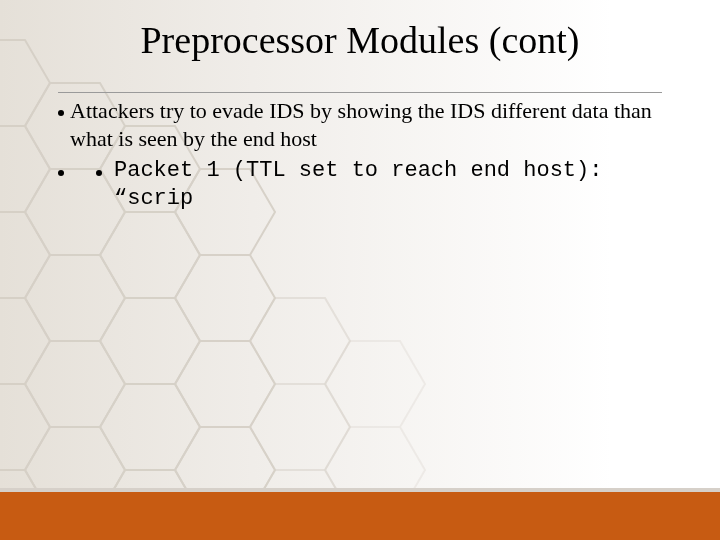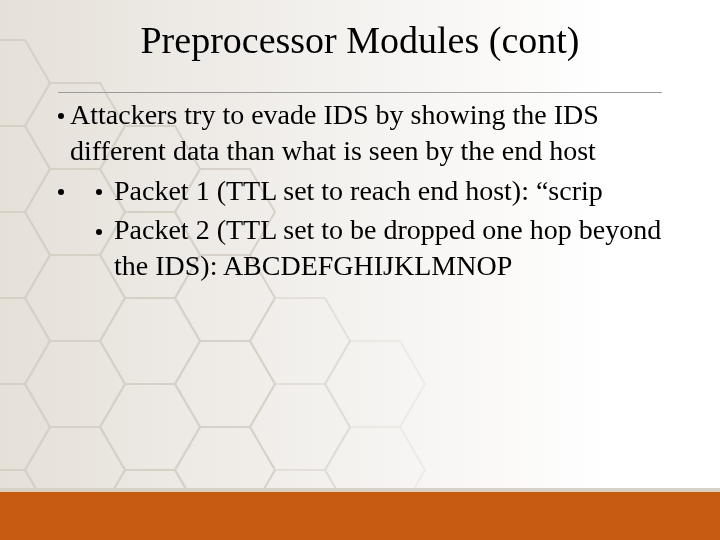--- a/index.html
+++ b/index.html
@@ -33,21 +33,21 @@
   }
   .title {
     font-size: 38px;
     color: #000000;
     text-align: center;
     padding-top: 18px;
     font-weight: 400;
   }
   .body {
     padding: 30px 58px 0 58px;
-    font-size: 28px;
+    font-size: 22px;
     color: #000000;
     line-height: 1.28;
   }
   .rule {
     border-top: 1px solid #9a9a9a;
     margin: 0 0 4px 0;
   }
   ul.level1 {
     list-style: none;
     margin: 0;
@@ -70,20 +70,21 @@
   }
   ul.level2 {
     list-style: none;
     margin: 2px 0 0 0;
     padding-left: 26px;
   }
   ul.level2 > li {
     position: relative;
     padding-left: 18px;
     margin-bottom: 4px;
+    font-family: Liberation Mono, monospace;
   }
   ul.level2 > li::before {
     content: "";
     position: absolute;
     left: 0;
     top: 0.58em;
     width: 6px;
     height: 6px;
     background: #000;
     border-radius: 50%;
@@ -168,23 +169,20 @@
       <div class="rule"></div>
       <ul class="level1">
         <li>
           <span>Attackers try to evade IDS by showing the IDS different data than what is seen by the end host</span>
         </li>
         <li>
           <ul class="level2">
             <li>
               <span>Packet 1 (TTL set to reach end host): “scrip</span>
             </li>
-            <li>
-              <span>Packet 2 (TTL set to be dropped one hop beyond the IDS): ABCDEFGHIJKLMNOP</span>
-            </li>
           </ul>
         </li>
       </ul>
     </div>
   </div>
 
   <div class="footer">
     <div class="bar-top"></div>
     <div class="bar-main"></div>
   </div>

